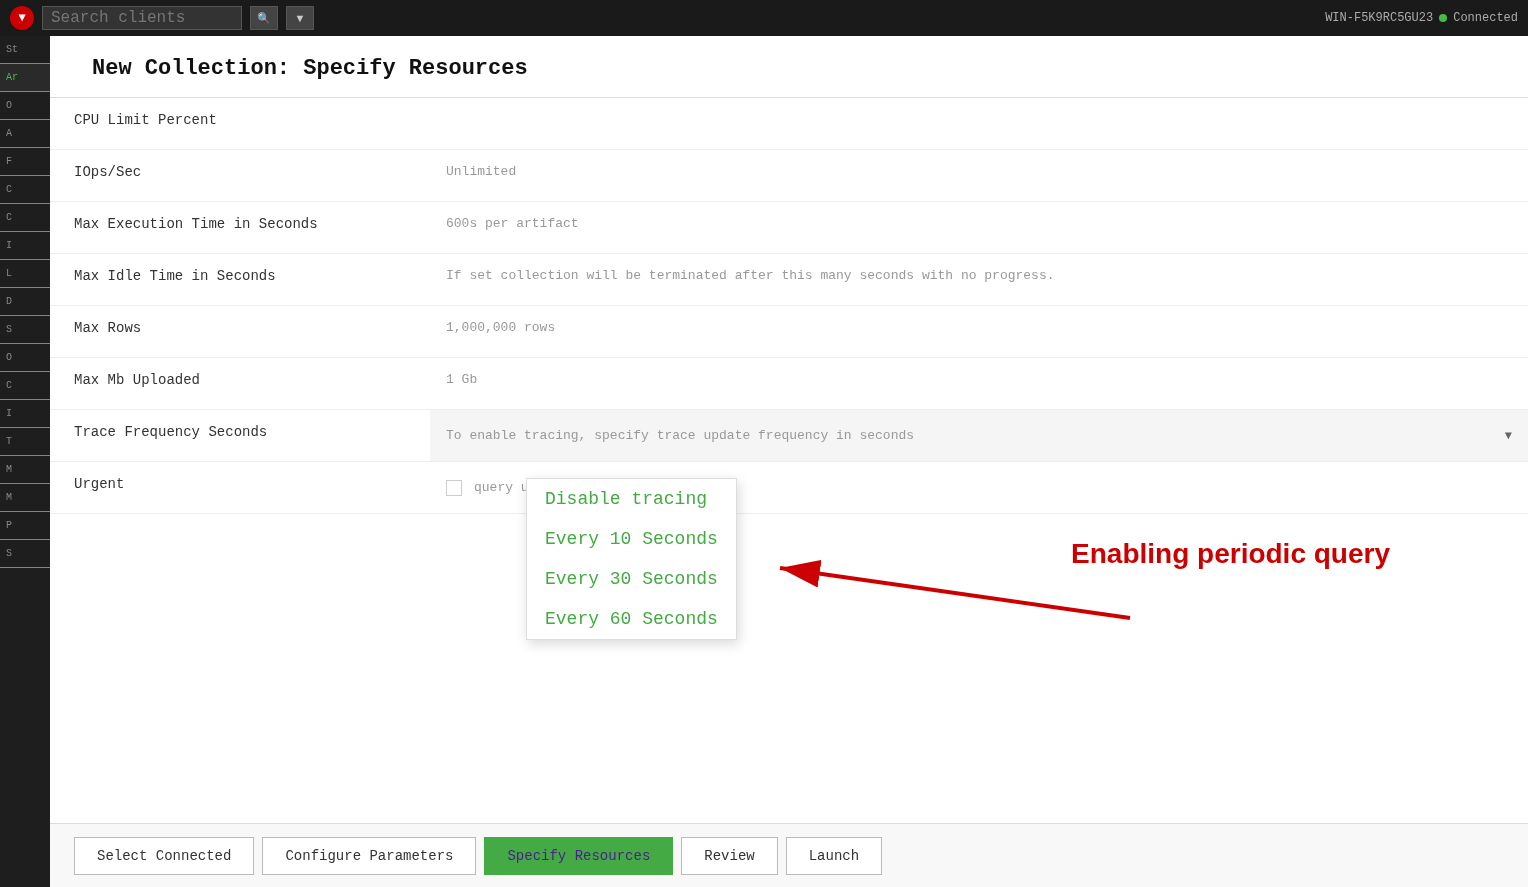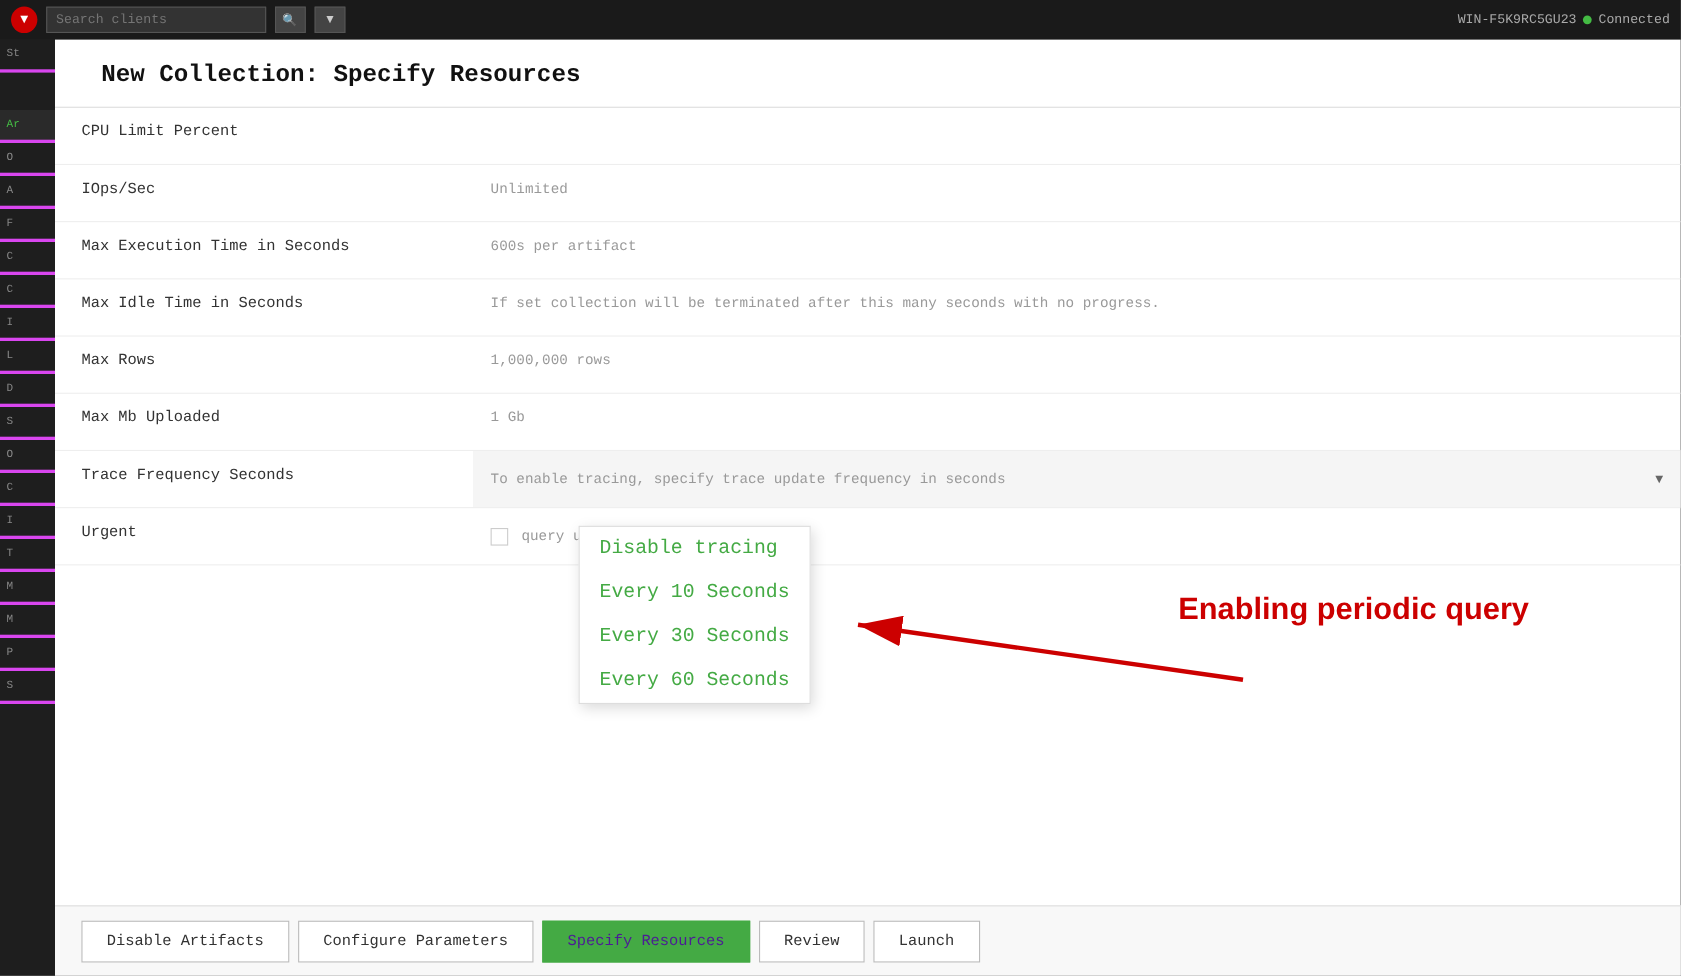--- a/index.html
+++ b/index.html
@@ -35,21 +35,21 @@
       color: white;
       font-size: 12px;
       font-weight: bold;
     }
     .top-bar-search {
       background: #333;
       border: 1px solid #555;
       color: #ccc;
       padding: 4px 8px;
       font-family: inherit;
-      font-size: 12px;
+      font-size: 16px;
       width: 200px;
       height: 24px;
     }
     .top-bar-search-btn {
       background: #444;
       border: 1px solid #555;
       color: #ccc;
       width: 28px;
       height: 24px;
       cursor: pointer;
@@ -79,26 +79,25 @@
       width: 50px;
       bottom: 0;
       background: #1e1e1e;
       z-index: 5;
     }
     .sidebar-item {
       padding: 8px 6px;
       color: #888;
       font-size: 10px;
       cursor: pointer;
-      border-bottom: 3px solid #d946ef;
+      border-bottom: 1px solid #d946ef;
     }
     .sidebar-item.active {
       color: #44bb44;
       background: #2a2a2a;
-      margin-top: 34px;
     }
 
     
     .dialog-overlay {
       position: absolute;
       top: 36px;
       left: 50px;
       right: 0;
       bottom: 0;
       background: rgba(0,0,0,0.5);
@@ -363,20 +362,20 @@
             </marker>
           </defs>
           <line x1="480" y1="140" x2="130" y2="90" stroke="#cc0000" stroke-width="4" marker-end="url(#arrowhead)"></line>
         </svg>
         <div class="annotation-text">Enabling periodic query</div>
       </div>
 
     </div>
 
     <div class="wizard-bar">
-      <button class="wizard-btn">Disable Artifacts</button>
+      <button class="wizard-btn">Select Connected</button>
       <button class="wizard-btn">Configure Parameters</button>
       <button class="wizard-btn active">Specify Resources</button>
       <button class="wizard-btn">Review</button>
       <button class="wizard-btn">Launch</button>
     </div>
   </div>
 </div>
 
 </body></html>

